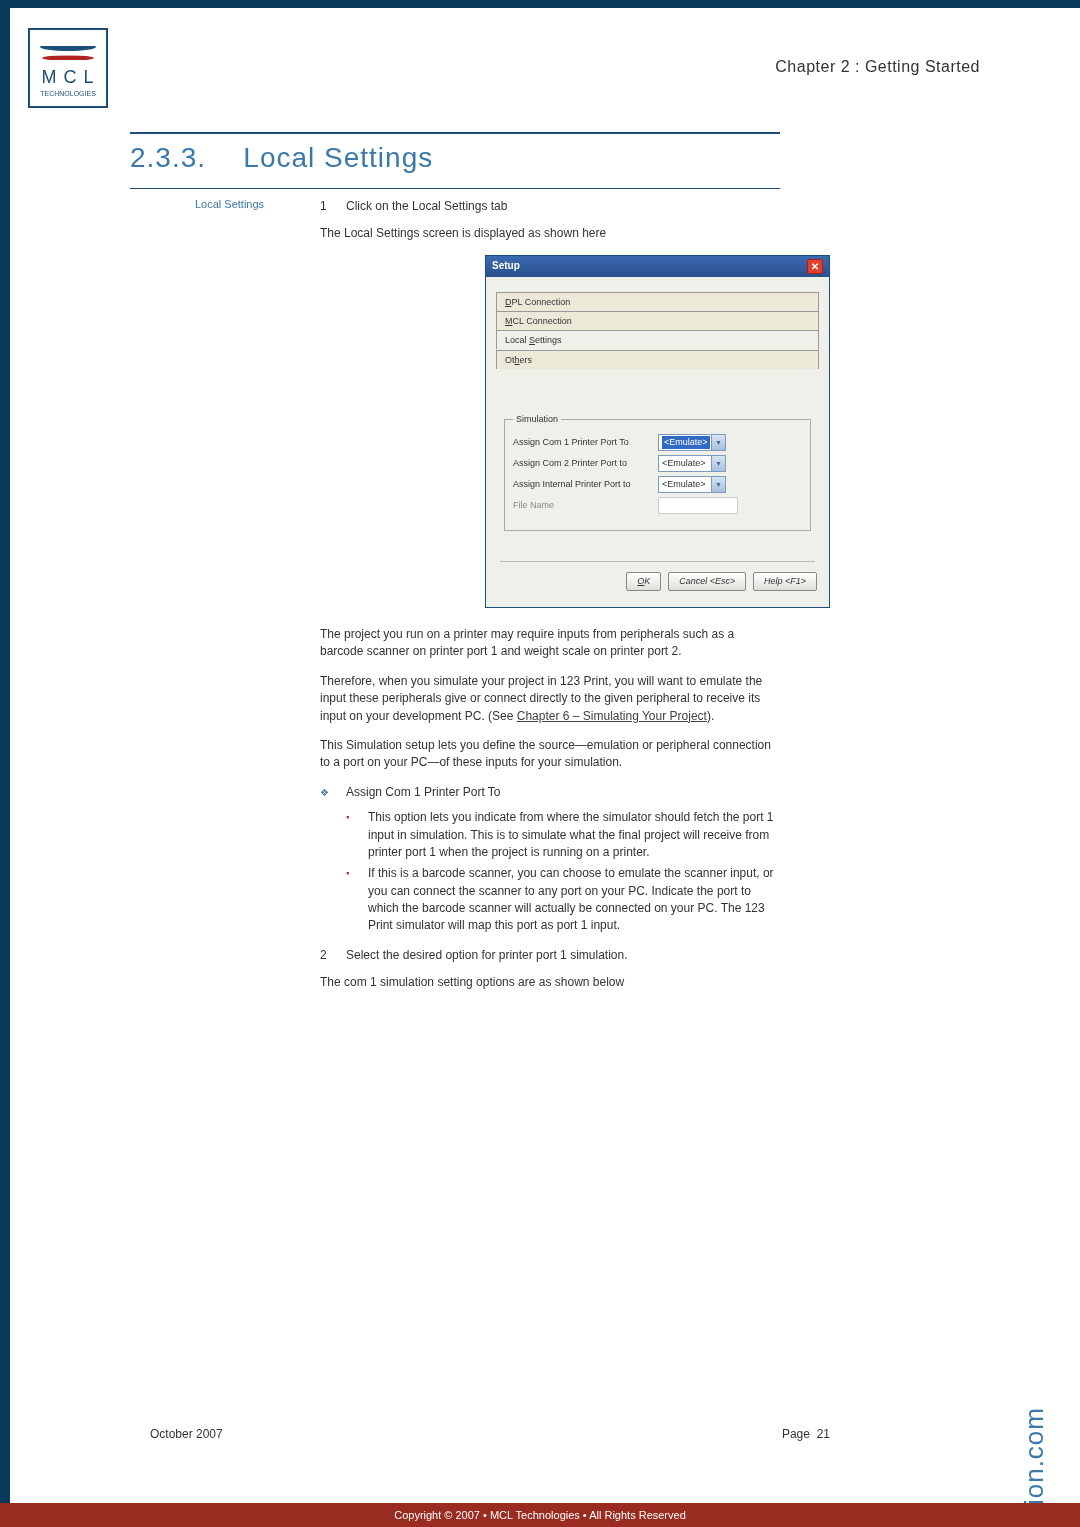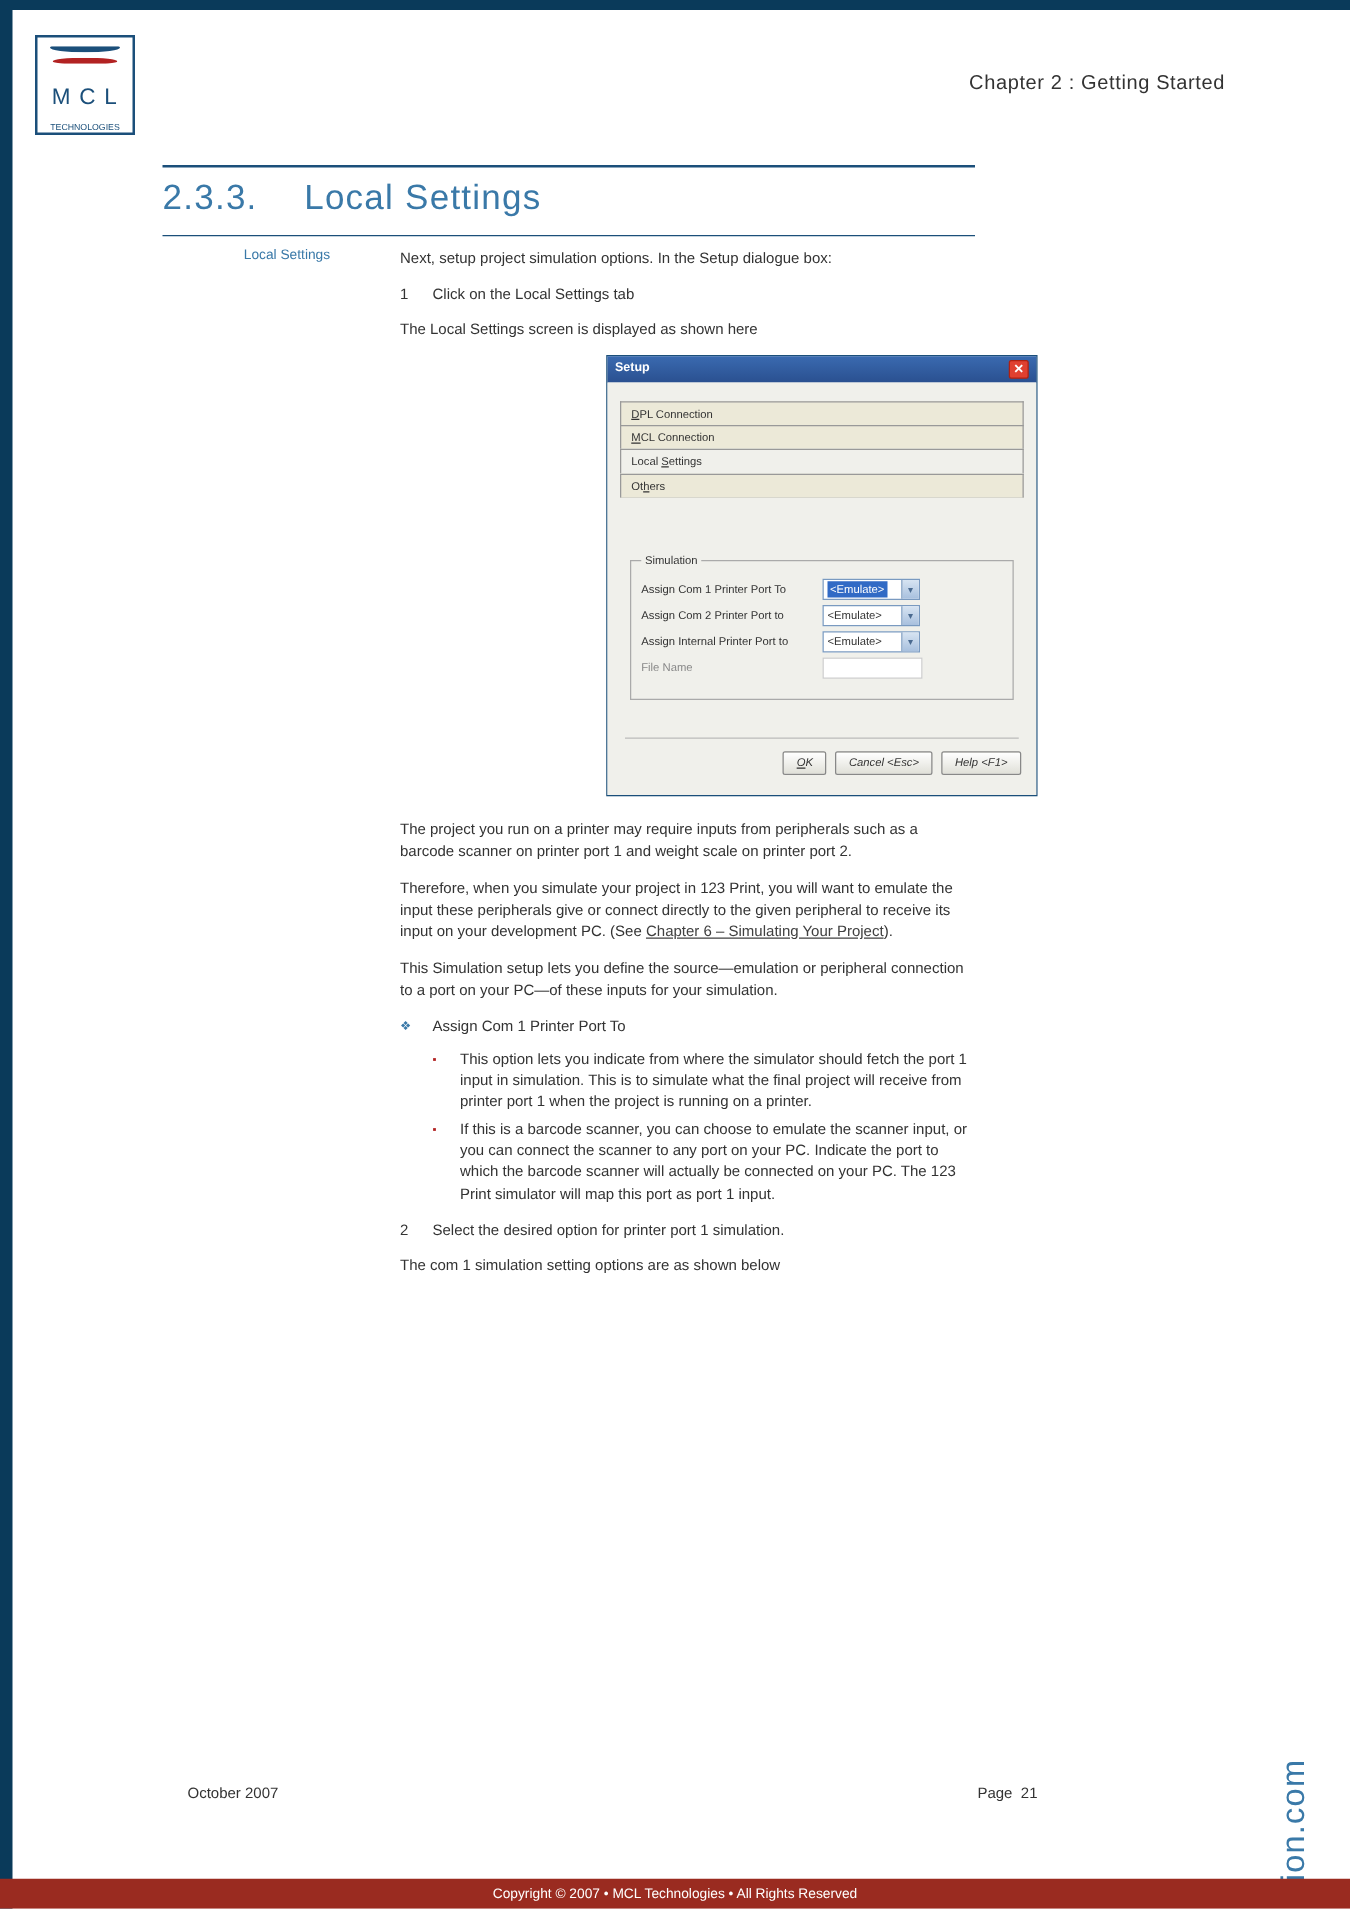--- a/index.html
+++ b/index.html
@@ -26,21 +26,21 @@
   }
   .logo {
     position: absolute;
     left: 28px; top: 28px;
     width: 80px; height: 80px;
     border: 2px solid #1b4f7a;
     background: #fff;
     display: flex;
     flex-direction: column;
     align-items: center;
-    justify-content: space-between;
+    justify-content: center;
   }
   .logo-swoosh {
     width: 60px; height: 28px;
     position: relative;
   }
   .logo-swoosh .red {
     position: absolute; left: 4px; top: 12px;
     width: 52px; height: 14px;
     border-radius: 50%;
     border-top: 12px solid #b22222;
@@ -181,21 +181,21 @@
     align-items: center;
     margin: 4px 0;
     font-size: 9px;
   }
   .field-label { width: 145px; text-align: left; }
   .field-label.right { text-align: left; padding-right: 6px; color: #888; }
   .dropdown {
     border: 1px solid #7a9ac0;
     background: #fff;
     height: 17px;
-    width: 78px;
+    width: 68px;
     display: flex;
     align-items: center;
     justify-content: space-between;
     padding-left: 3px;
   }
   .dropdown.sel .dd-text { background: #316ac5; color: #fff; padding: 0 2px; }
   .dd-arrow {
     width: 14px; height: 15px;
     background: linear-gradient(#d7e4f2,#a8c0de);
     border-left: 1px solid #7a9ac0;
@@ -277,21 +277,20 @@
 <div class="chapter-header">Chapter 2 : Getting Started</div>
 
 <div class="section-block">
   <span class="section-title section-num">2.3.3.</span>
   <span class="section-title">Local Settings</span>
 </div>
 
 <div class="side-label">Local Settings</div>
 
 <div class="content">
-  <p>Next, setup project simulation options. In the Setup dialogue box:</p>
   <div class="step-row">
     <div class="step-num">1</div>
     <div>Click on the Local Settings tab</div>
   </div>
   <p>The Local Settings screen is displayed as shown here</p>
 
   <div class="screenshot">
     <div class="ss-titlebar">
       <span>Setup</span>
       <span class="ss-close">✕</span>

